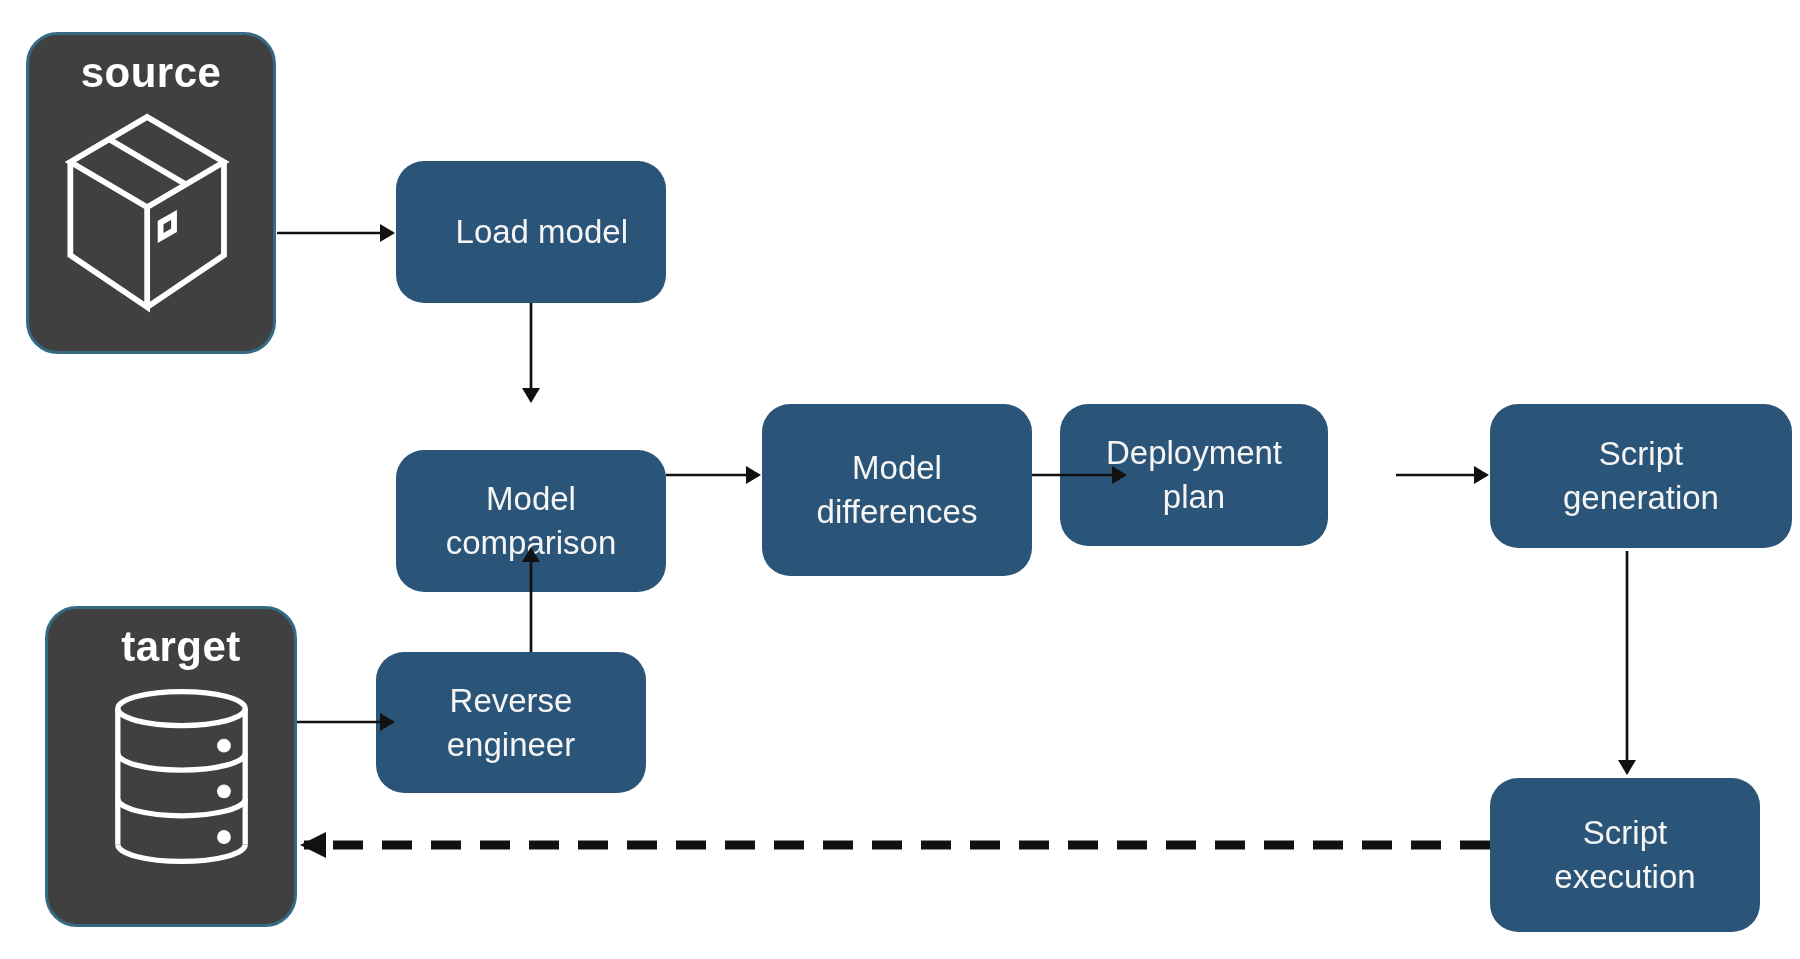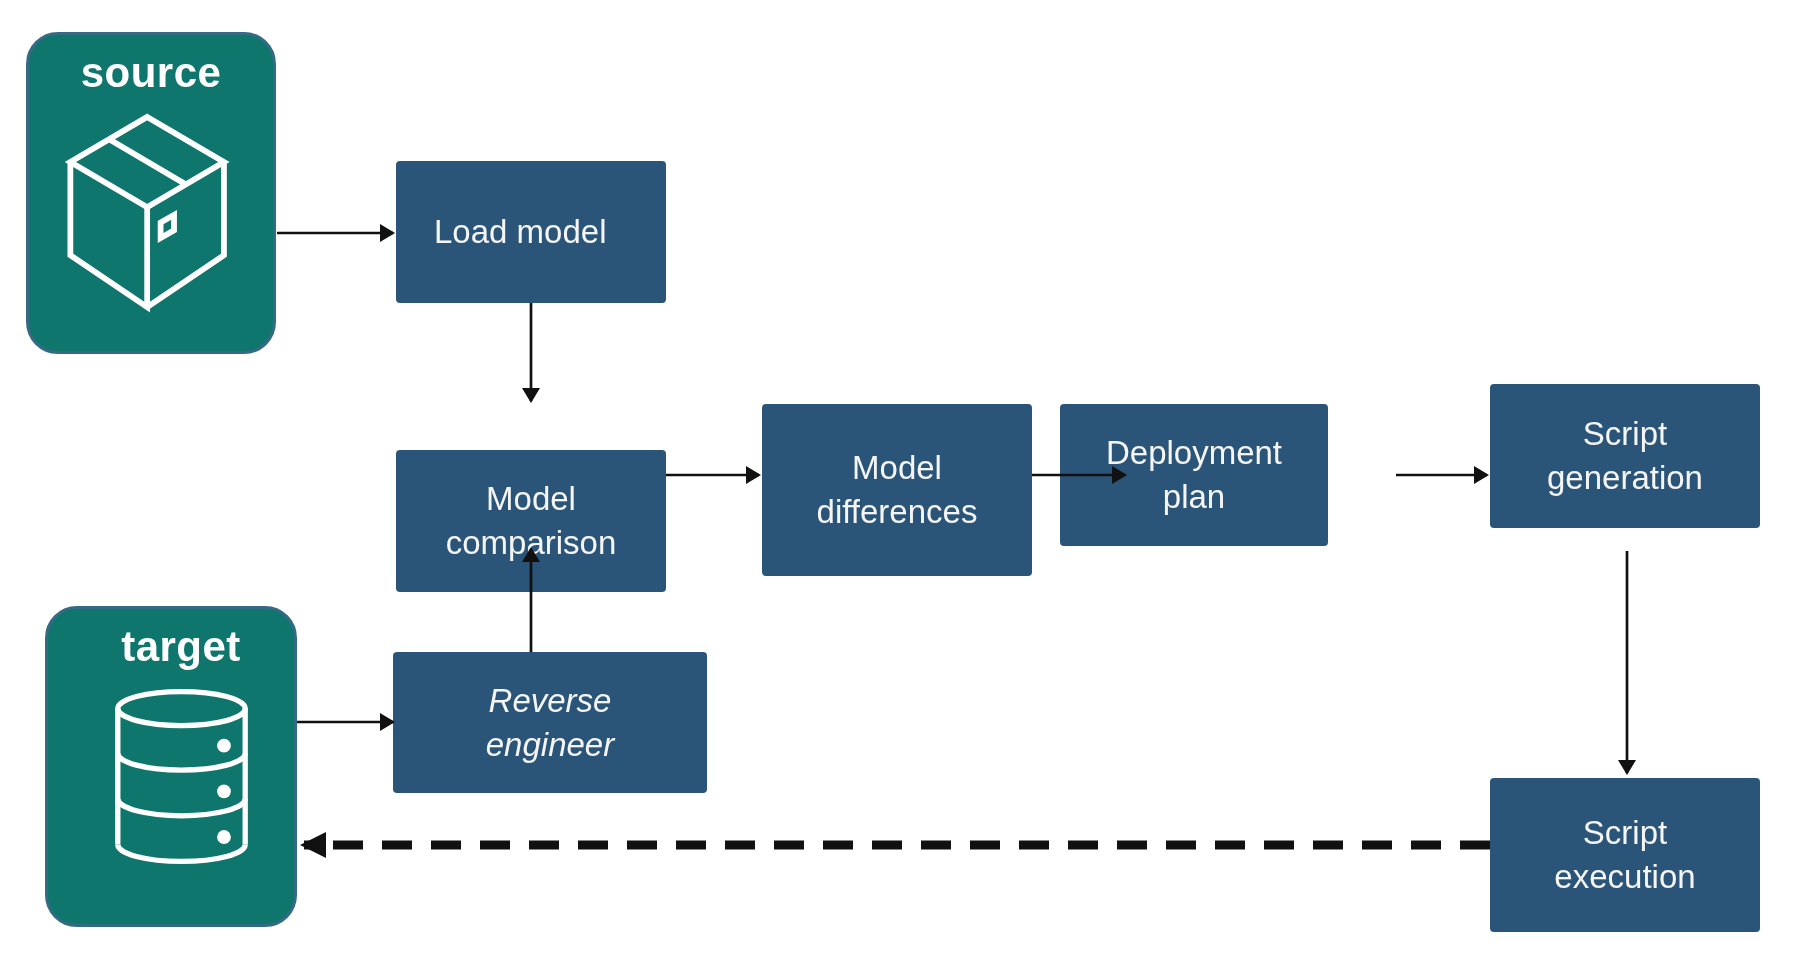--- a/index.html
+++ b/index.html
@@ -3,45 +3,45 @@
 <meta charset="utf-8">
 <style>
   html,body { margin:0; padding:0; background:#ffffff; }
   .canvas {
     position:relative; width:1800px; height:959px; background:#ffffff;
     font-family:"Liberation Sans", sans-serif; overflow:hidden;
   }
   
   .endpoint {
     position:absolute; box-sizing:border-box;
-    background:#0f766e; border:3px solid #356A84; border-radius:32px;
+    background:#404040; border:3px solid #356A84; border-radius:32px;
     display:flex; flex-direction:column; align-items:center;
   }
   .ep-label {
     color:#ffffff; font-weight:bold; font-size:42px; letter-spacing:0.5px;
     margin-top:14px;
   }
   .ep-icon { margin-top:14px; }
   
   .step {
     position:absolute; box-sizing:border-box;
-    background:#2A5578; border-radius:4px;
+    background:#2A5578; border-radius:28px;
     color:#F5F5F5; font-size:33px; line-height:1.32;
-    display:flex; align-items:center; justify-content:flex-start;
+    display:flex; align-items:center; justify-content:flex-end;
     text-align:center; padding:0 38px;
   }
   
   #node-source            { left:26px;   top:32px;  width:250px; height:322px; }
   #node-target            { left:45px;   top:606px; width:252px; height:321px;padding-left:20px; }
   #node-load-model        { left:396px;  top:161px; width:270px; height:142px; }
   #node-model-comparison  { left:396px;  top:404px; width:270px; height:142px;margin-top:46px; }
   #node-model-differences { left:762px;  top:404px; width:270px; height:172px; }
   #node-deployment-plan   { left:1060px; top:404px; width:268px; height:142px; }
-  #node-script-generation { left:1490px; top:384px; width:270px; height:144px; }
-  #node-reverse-engineer  { left:393px;  top:652px; width:314px; height:141px;font-style:italic; }
+  #node-script-generation { left:1490px; top:404px; width:302px; height:144px; }
+  #node-reverse-engineer  { left:376px;  top:652px; width:270px; height:141px; }
   #node-script-execution  { left:1490px; top:778px; width:270px; height:154px; }
   
   .arrows {
     position:absolute; left:0; top:0; width:1800px; height:959px;
     pointer-events:none;
   }
   .arrow { stroke:#111111; stroke-width:2.7; fill:none; }
   .arrow-dashed { stroke:#111111; stroke-width:9; fill:none; stroke-dasharray:30 19; }
   .icon-stroke { stroke:#ffffff; fill:none; stroke-width:6; }
   .icon-stroke-db { stroke:#ffffff; fill:none; stroke-width:5; }

